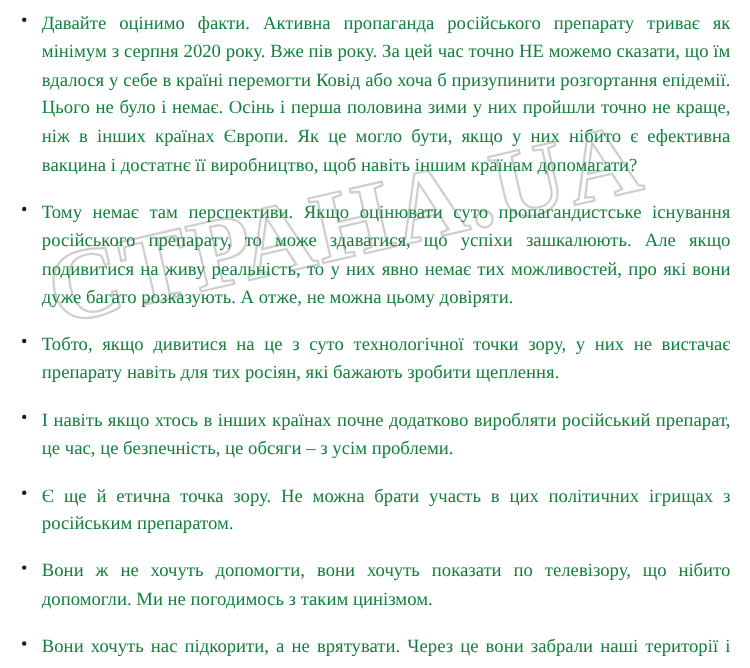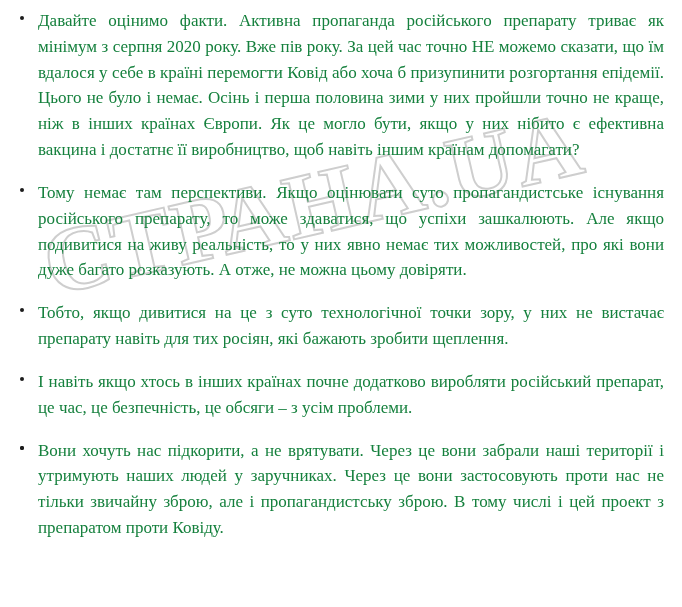--- a/index.html
+++ b/index.html
@@ -94,19 +94,24 @@
     <li>
       <span class="dot"></span>
       <span>Тобто, якщо дивитися на це з суто технологічної точки зору, у них не вистачає препарату навіть для тих росіян, які бажають зробити щеплення.</span>
     </li>
     <li>
       <span class="dot"></span>
       <span>І навіть якщо хтось в інших країнах почне додатково виробляти російський препарат, це час, це безпечність, це обсяги – з усім проблеми.</span>
     </li>
     <li>
       <span class="dot"></span>
+      <span>Є ще й етична точка зору. Не можна брати участь в цих політичних ігрищах з російським препаратом.</span>
+    </li>
+    <li>
+      <span class="dot"></span>
+      <span>Вони ж не хочуть допомогти, вони хочуть показати по телевізору, що нібито допомогли. Ми не погодимось з таким цинізмом.</span>
     </li>
     <li>
       <span class="dot"></span>
       <span>Вони хочуть нас підкорити, а не врятувати. Через це вони забрали наші території і утримують наших людей у заручниках. Через це вони застосовують проти нас не тільки звичайну зброю, але і пропагандистську зброю. В тому числі і цей проект з препаратом проти Ковіду.</span>
     </li>
   </ul>
 </div>
 
 </body></html>

